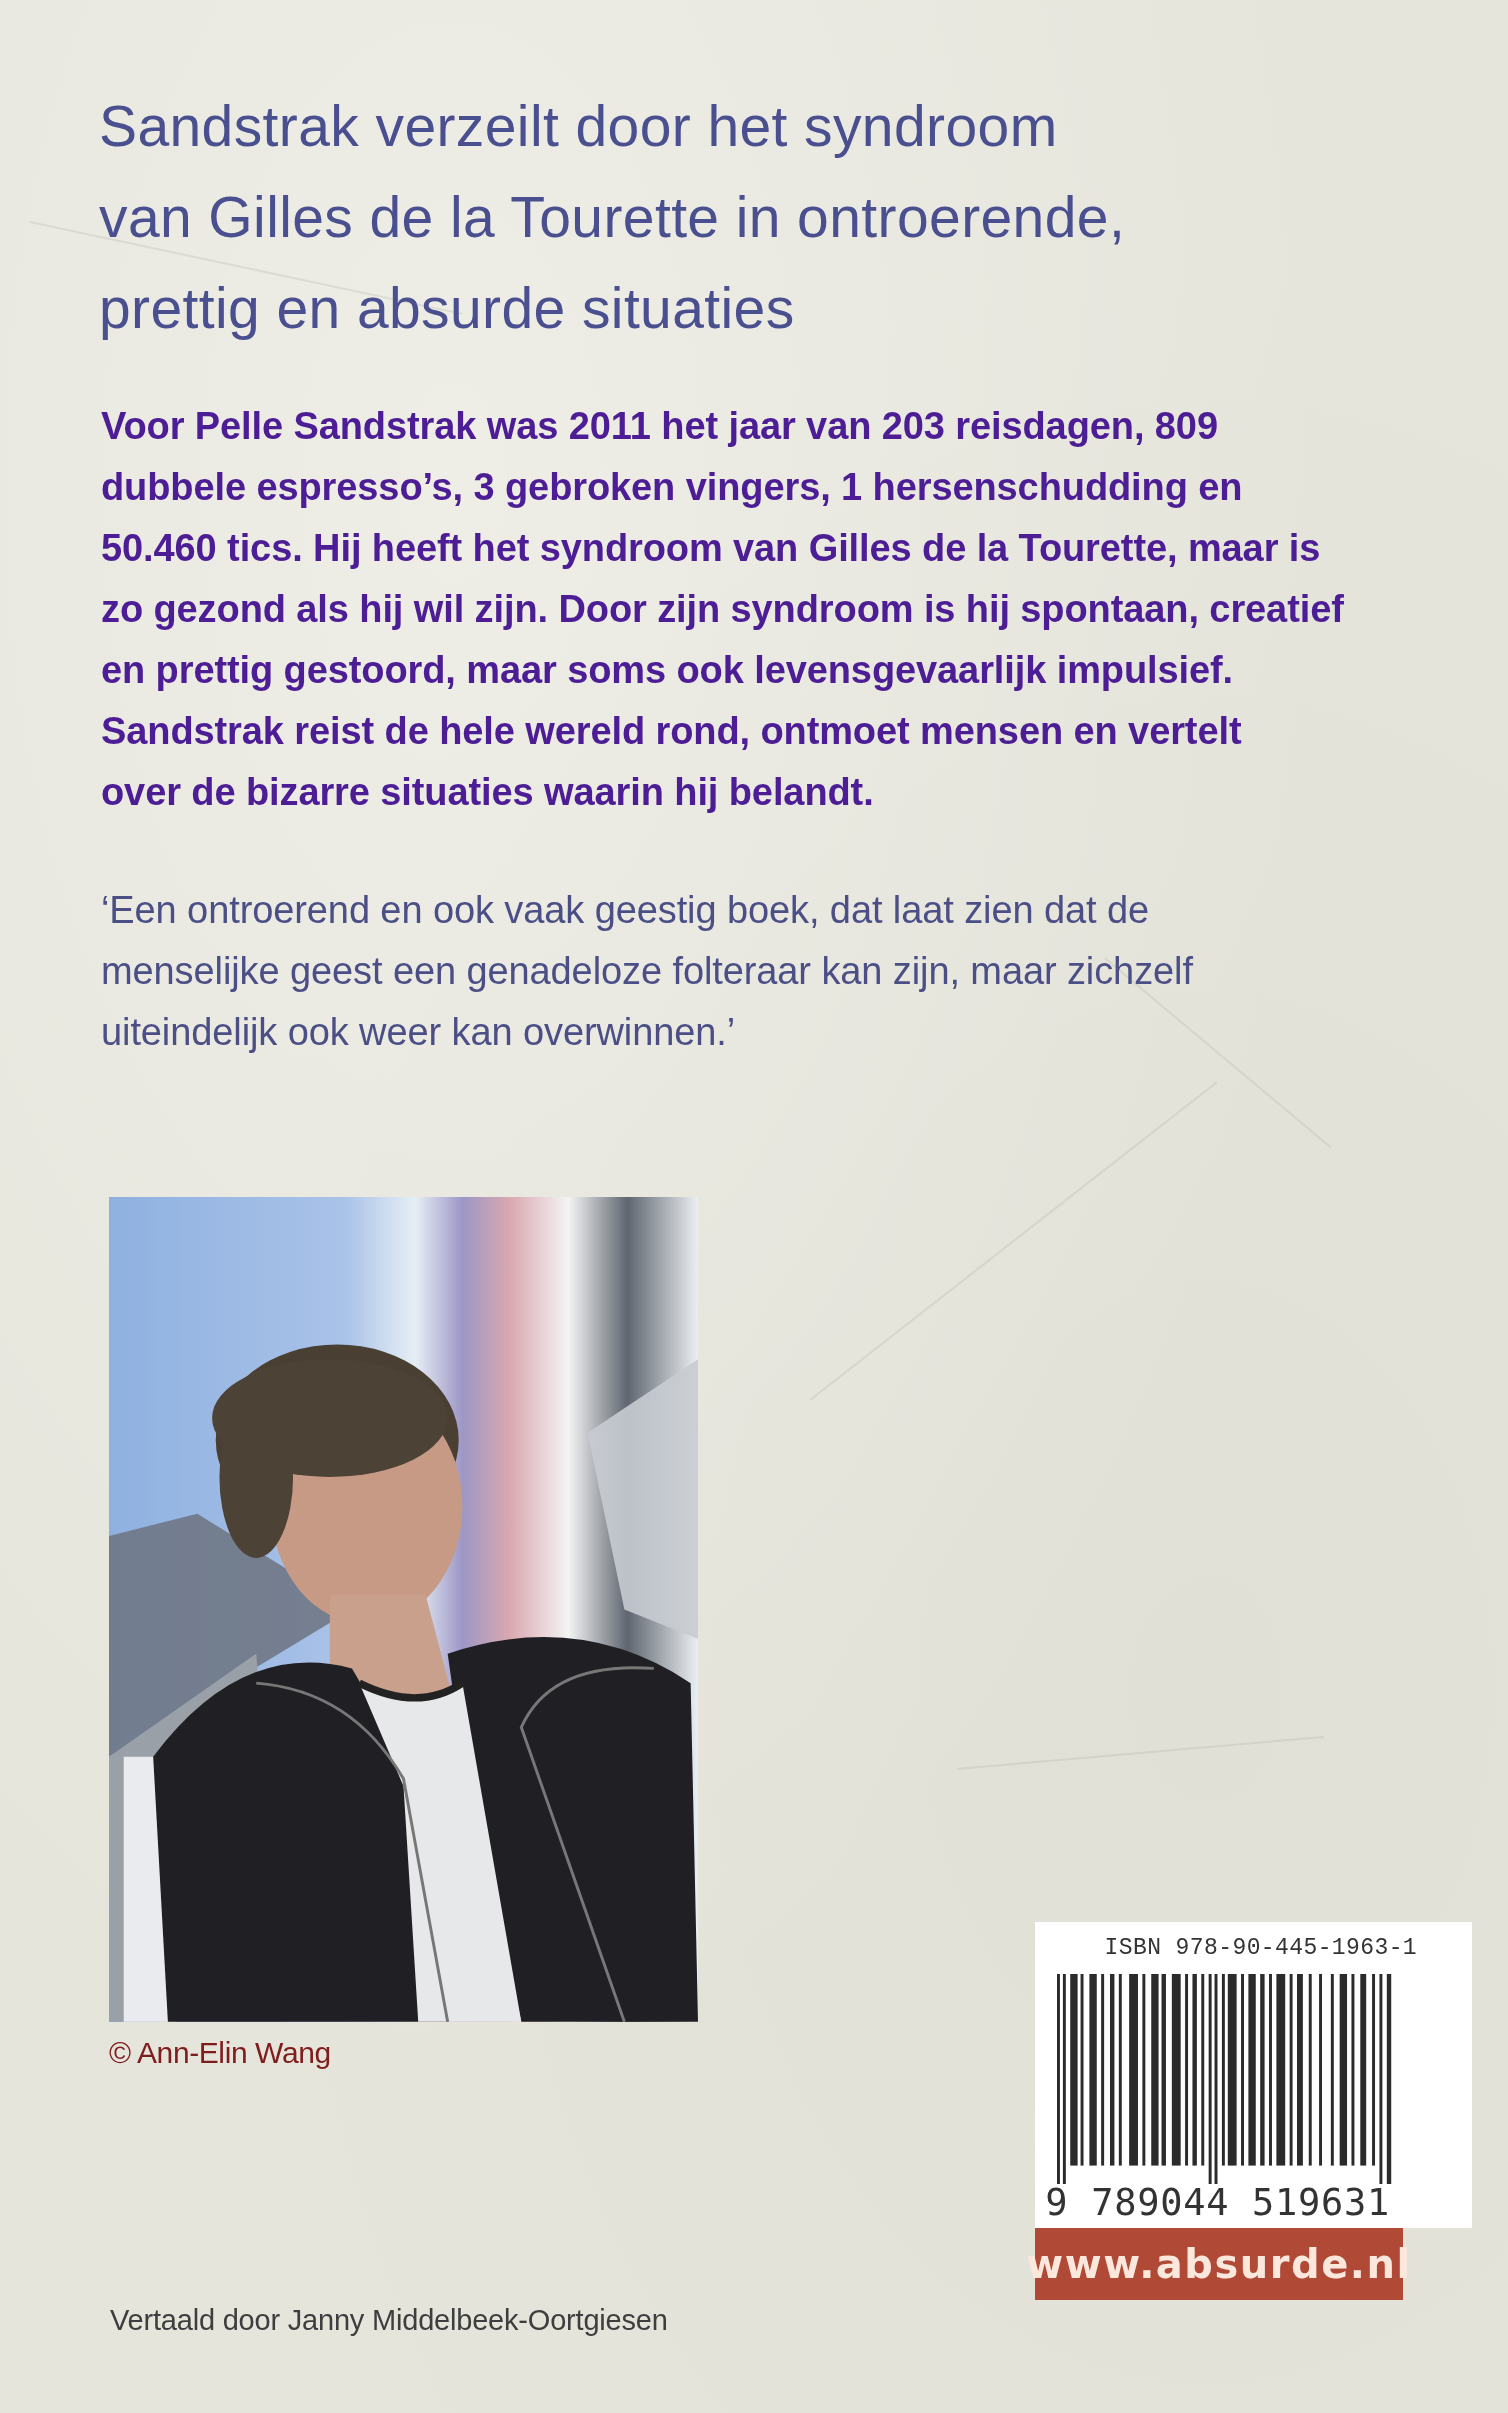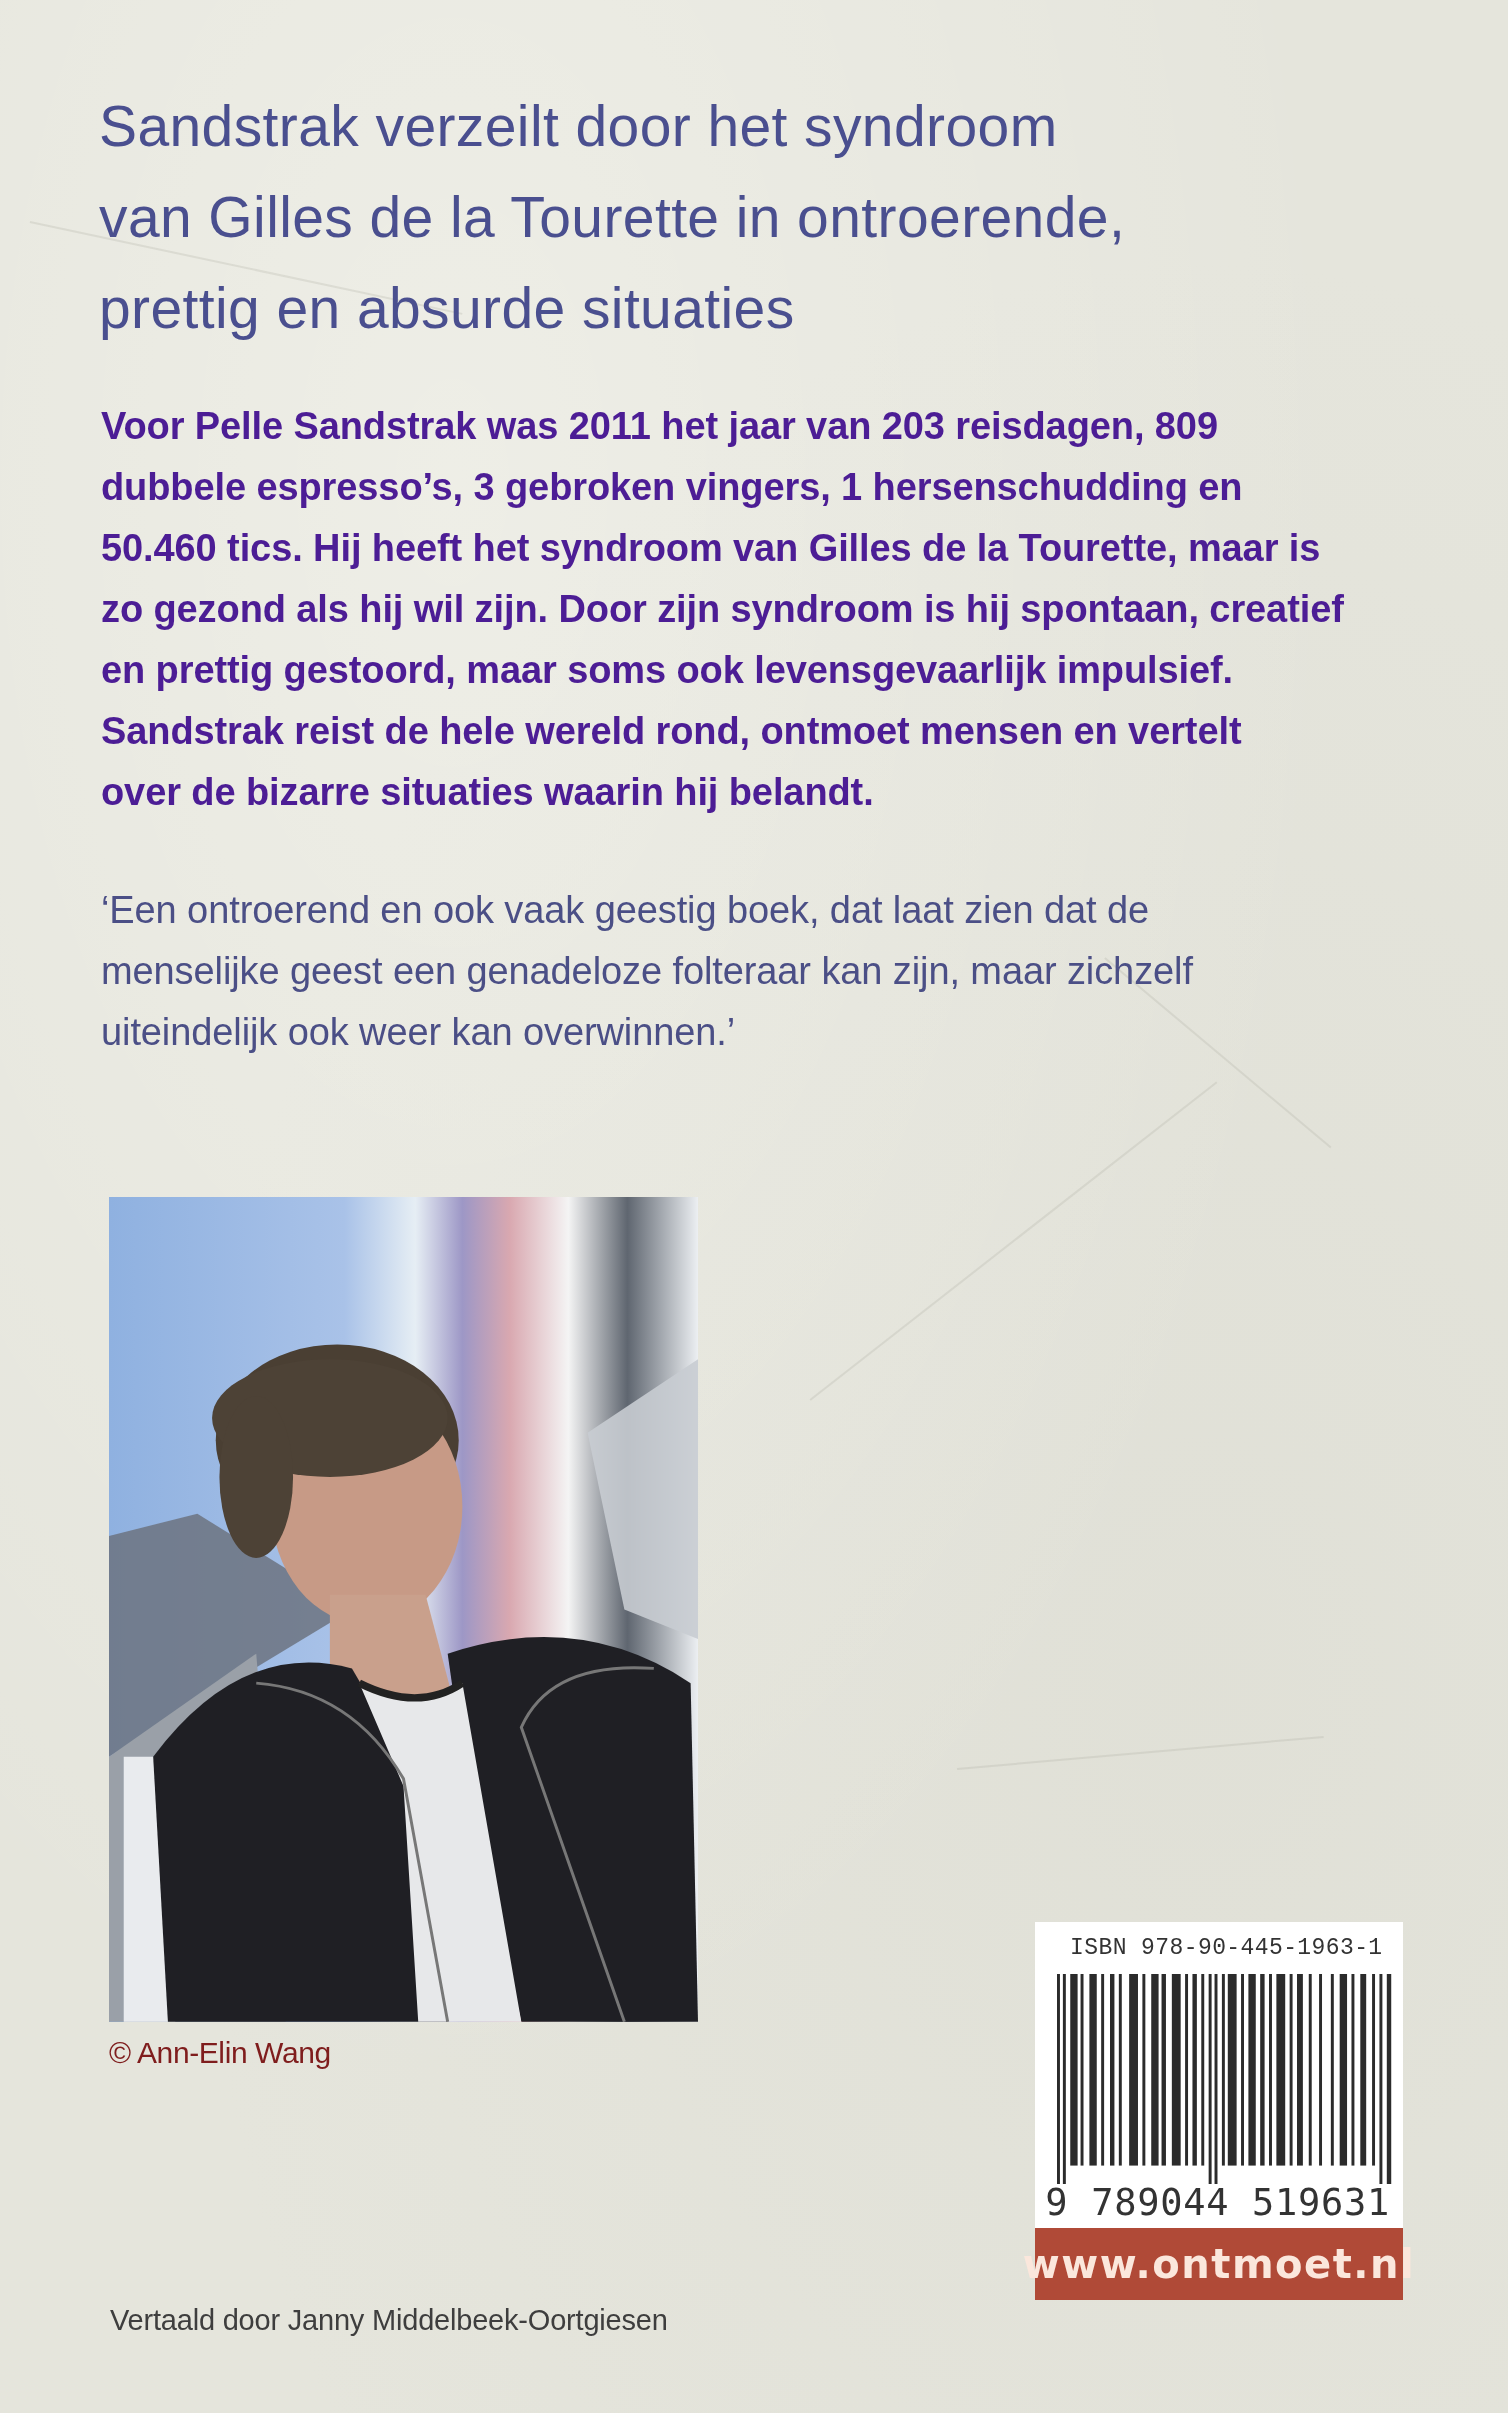--- a/index.html
+++ b/index.html
@@ -33,21 +33,21 @@
   .photo {
     position: absolute; left: 109px; top: 1197px; width: 589px; height: 825px; overflow: hidden;
     background: linear-gradient(90deg, #8fb1e0 0%, #a9c2e8 40%, #e6eef4 52%, #9d97c6 60%, #d9a8b0 68%, #f4f4f4 78%, #5f6670 88%, #eceff2 100%);
   }
   .photo svg { display: block; }
   .credit {
     position: absolute; left: 109px; top: 2036px; font-size: 30px; color: #7f1d1d; letter-spacing: -0.4px;
   }
 
   .barcode-box {
-    position: absolute; left: 1035px; top: 1922px; width: 368px; height: 306px; background: #ffffff;
+    position: absolute; left: 1035px; top: 1922px; width: 437px; height: 306px; background: #ffffff;
   }
   .isbn-top {
     position: absolute; left: 0; top: 13.3px; width: 100%; text-align: center;
     font-family: "Liberation Mono", monospace; font-size: 23px; color: #333; letter-spacing: 0.4px;
     padding-left: 14.7px; box-sizing: border-box;
   }
   .bars { position: absolute; left: 22px; top: 52px; width: 346px; height: 210px; }
   .ean {
     position: absolute; left: 10.3px; top: 259px; font-family: "DejaVu Sans Mono", monospace;
     font-size: 37px; color: #333; letter-spacing: 0.7px; white-space: pre;
@@ -158,16 +158,16 @@
         <rect x="400" y="0" width="4" height="260"></rect>
       <rect x="412" y="0" width="8" height="260"></rect>
         <rect x="428" y="0" width="4" height="260"></rect>
       <rect x="438" y="0" width="4" height="285"></rect>
         <rect x="448" y="0" width="6" height="285"></rect>
     </g>
   </svg>
   <div class="ean">9 789044 519631</div>
 </div>
 
-<a class="web-banner">www.ontmoet.nl</a>
+<a class="web-banner">www.absurde.nl</a>
 
 <div class="translator">Vertaald door Janny Middelbeek-Oortgiesen</div>
 
 
 </body></html>

